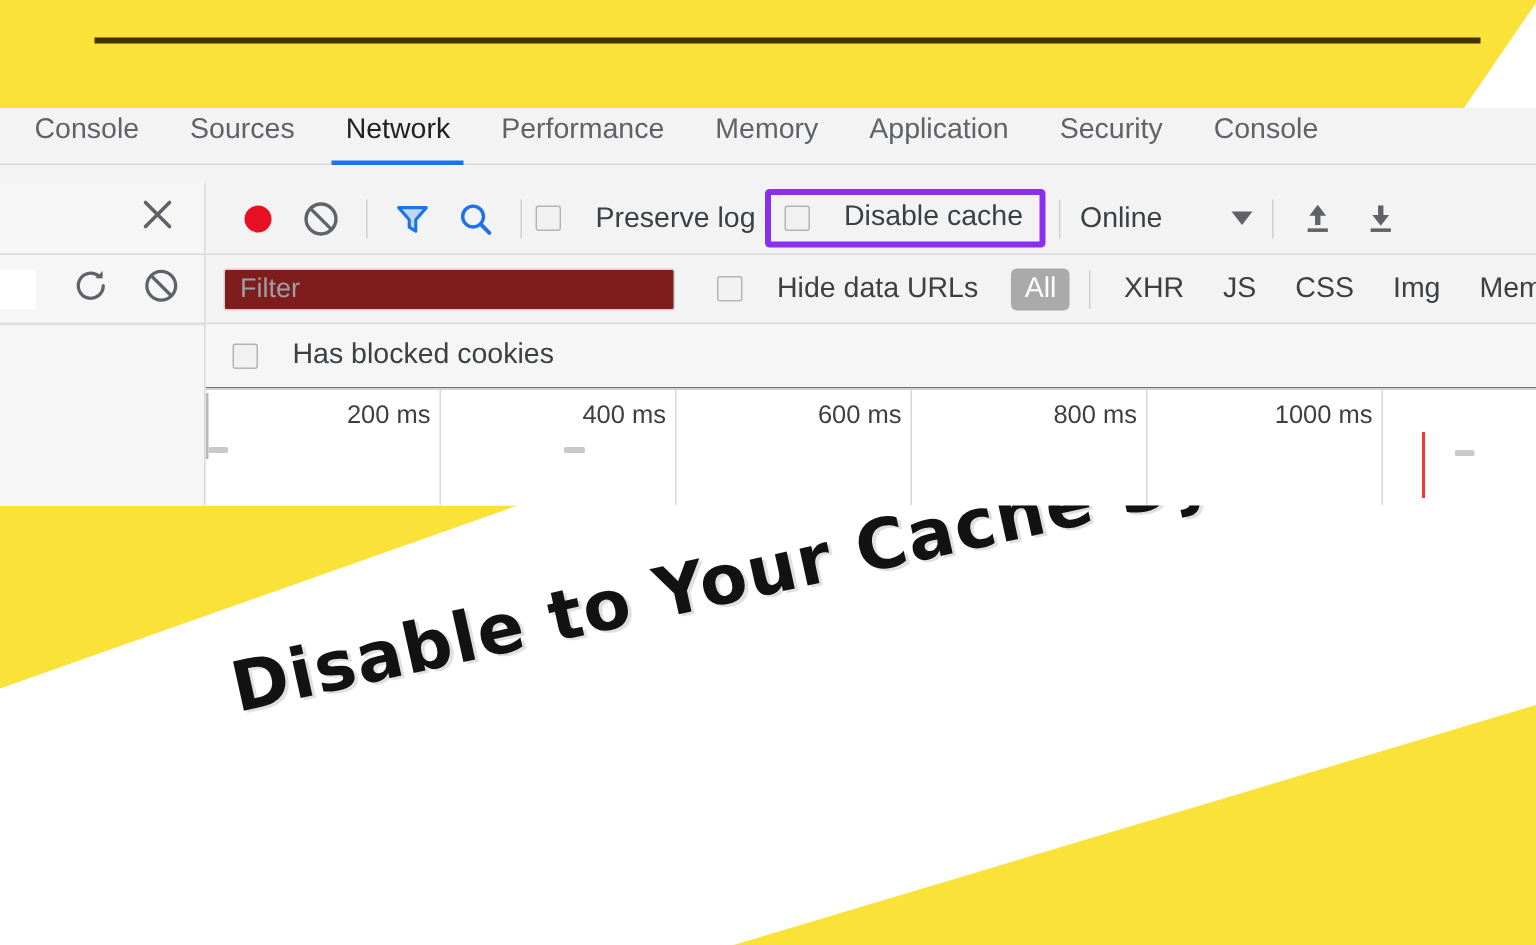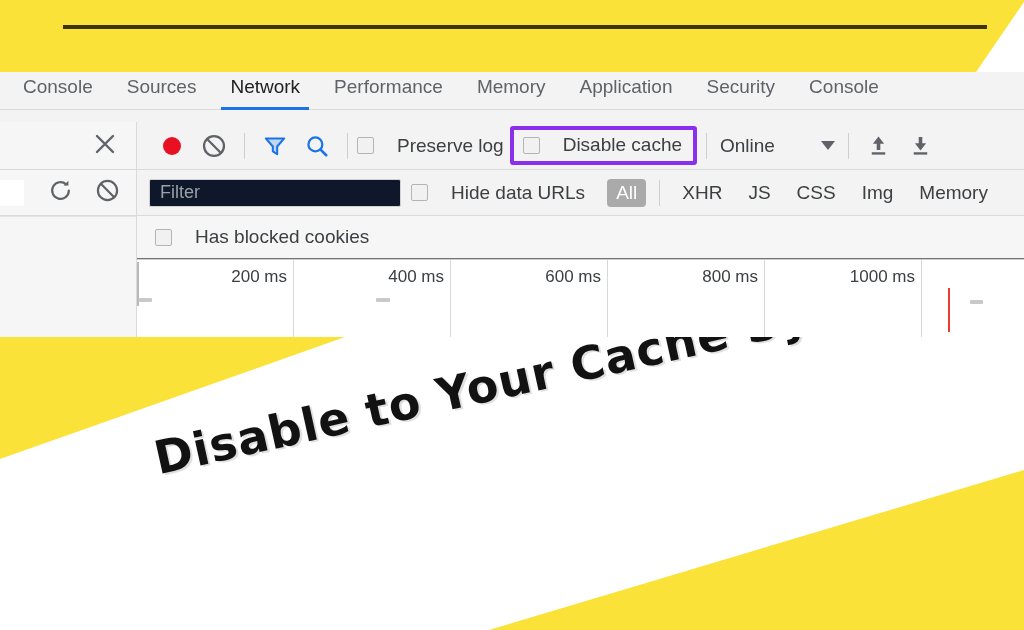--- a/index.html
+++ b/index.html
@@ -201,23 +201,23 @@
   .filterbar {
     height: 46px;
     display: flex;
     align-items: center;
     border-bottom: 1px solid #dadada;
     background: #f3f3f3;
     padding-left: 12px;
     box-sizing: border-box;
   }
   .filter-input {
-    width: 252px;
+    width: 301px;
     height: 28px;
-    background: #0f172a;
+    background: #7f1d1d;
     border: 1px solid #d2d2d2;
     border-radius: 2px;
     display: flex;
     align-items: center;
     padding-left: 10px;
     font-size: 18px;
     color: #9aa0a6;
     box-sizing: border-box;
     flex: none;
   }
@@ -444,21 +444,21 @@
           <path d="M12 16.5 L7 10 L10.4 10 L10.4 4.5 L13.6 4.5 L13.6 10 L17 10 Z" fill="#5f6368"></path>
           <rect x="6" y="18" width="12" height="2.1" fill="#5f6368"></rect>
         </svg>
       </div>
     </div>
 
     <div class="filterbar">
       <div class="filter-input">
         <span>Filter</span>
       </div>
-      <div class="cb-group" style="margin-left:10px">
+      <div class="cb-group" style="margin-left:28px">
         <span class="cbox"></span>
         <span>Hide data URLs</span>
       </div>
       <div class="ftypes">
         <span class="ftype sel">All</span>
         <span class="vsep"></span>
         <span class="ftype">XHR</span>
         <span class="ftype">JS</span>
         <span class="ftype">CSS</span>
         <span class="ftype">Img</span>

